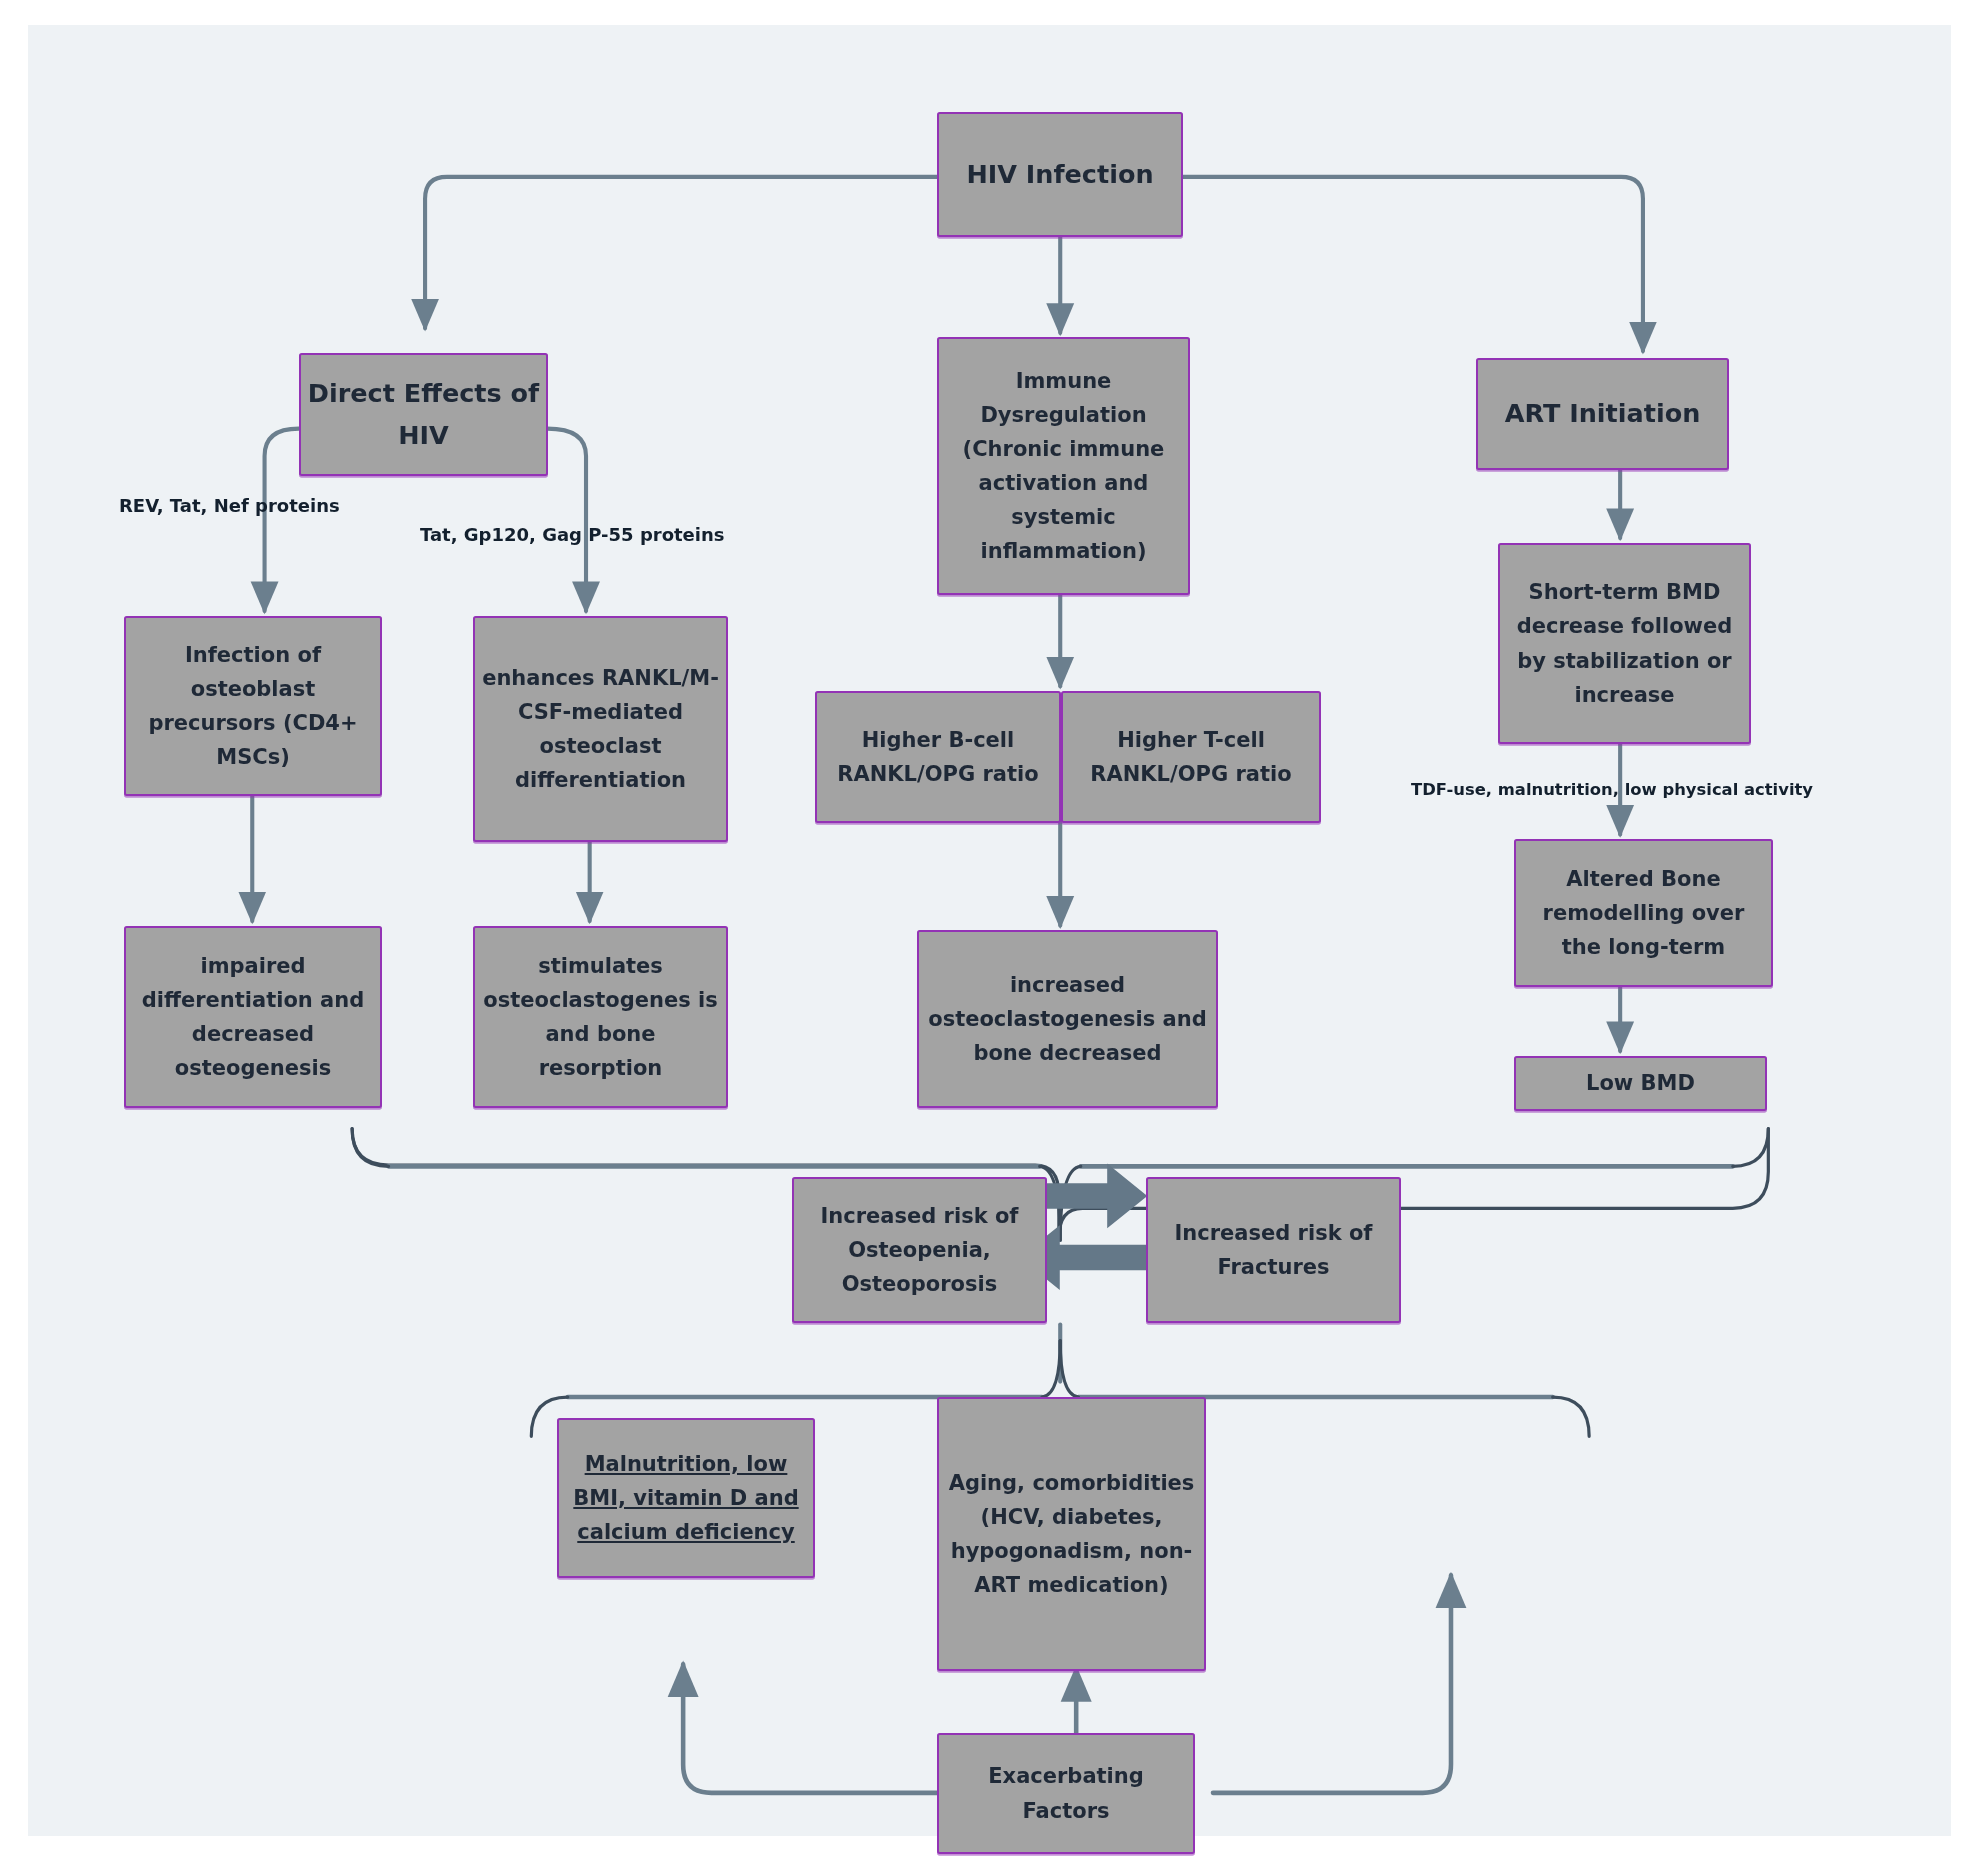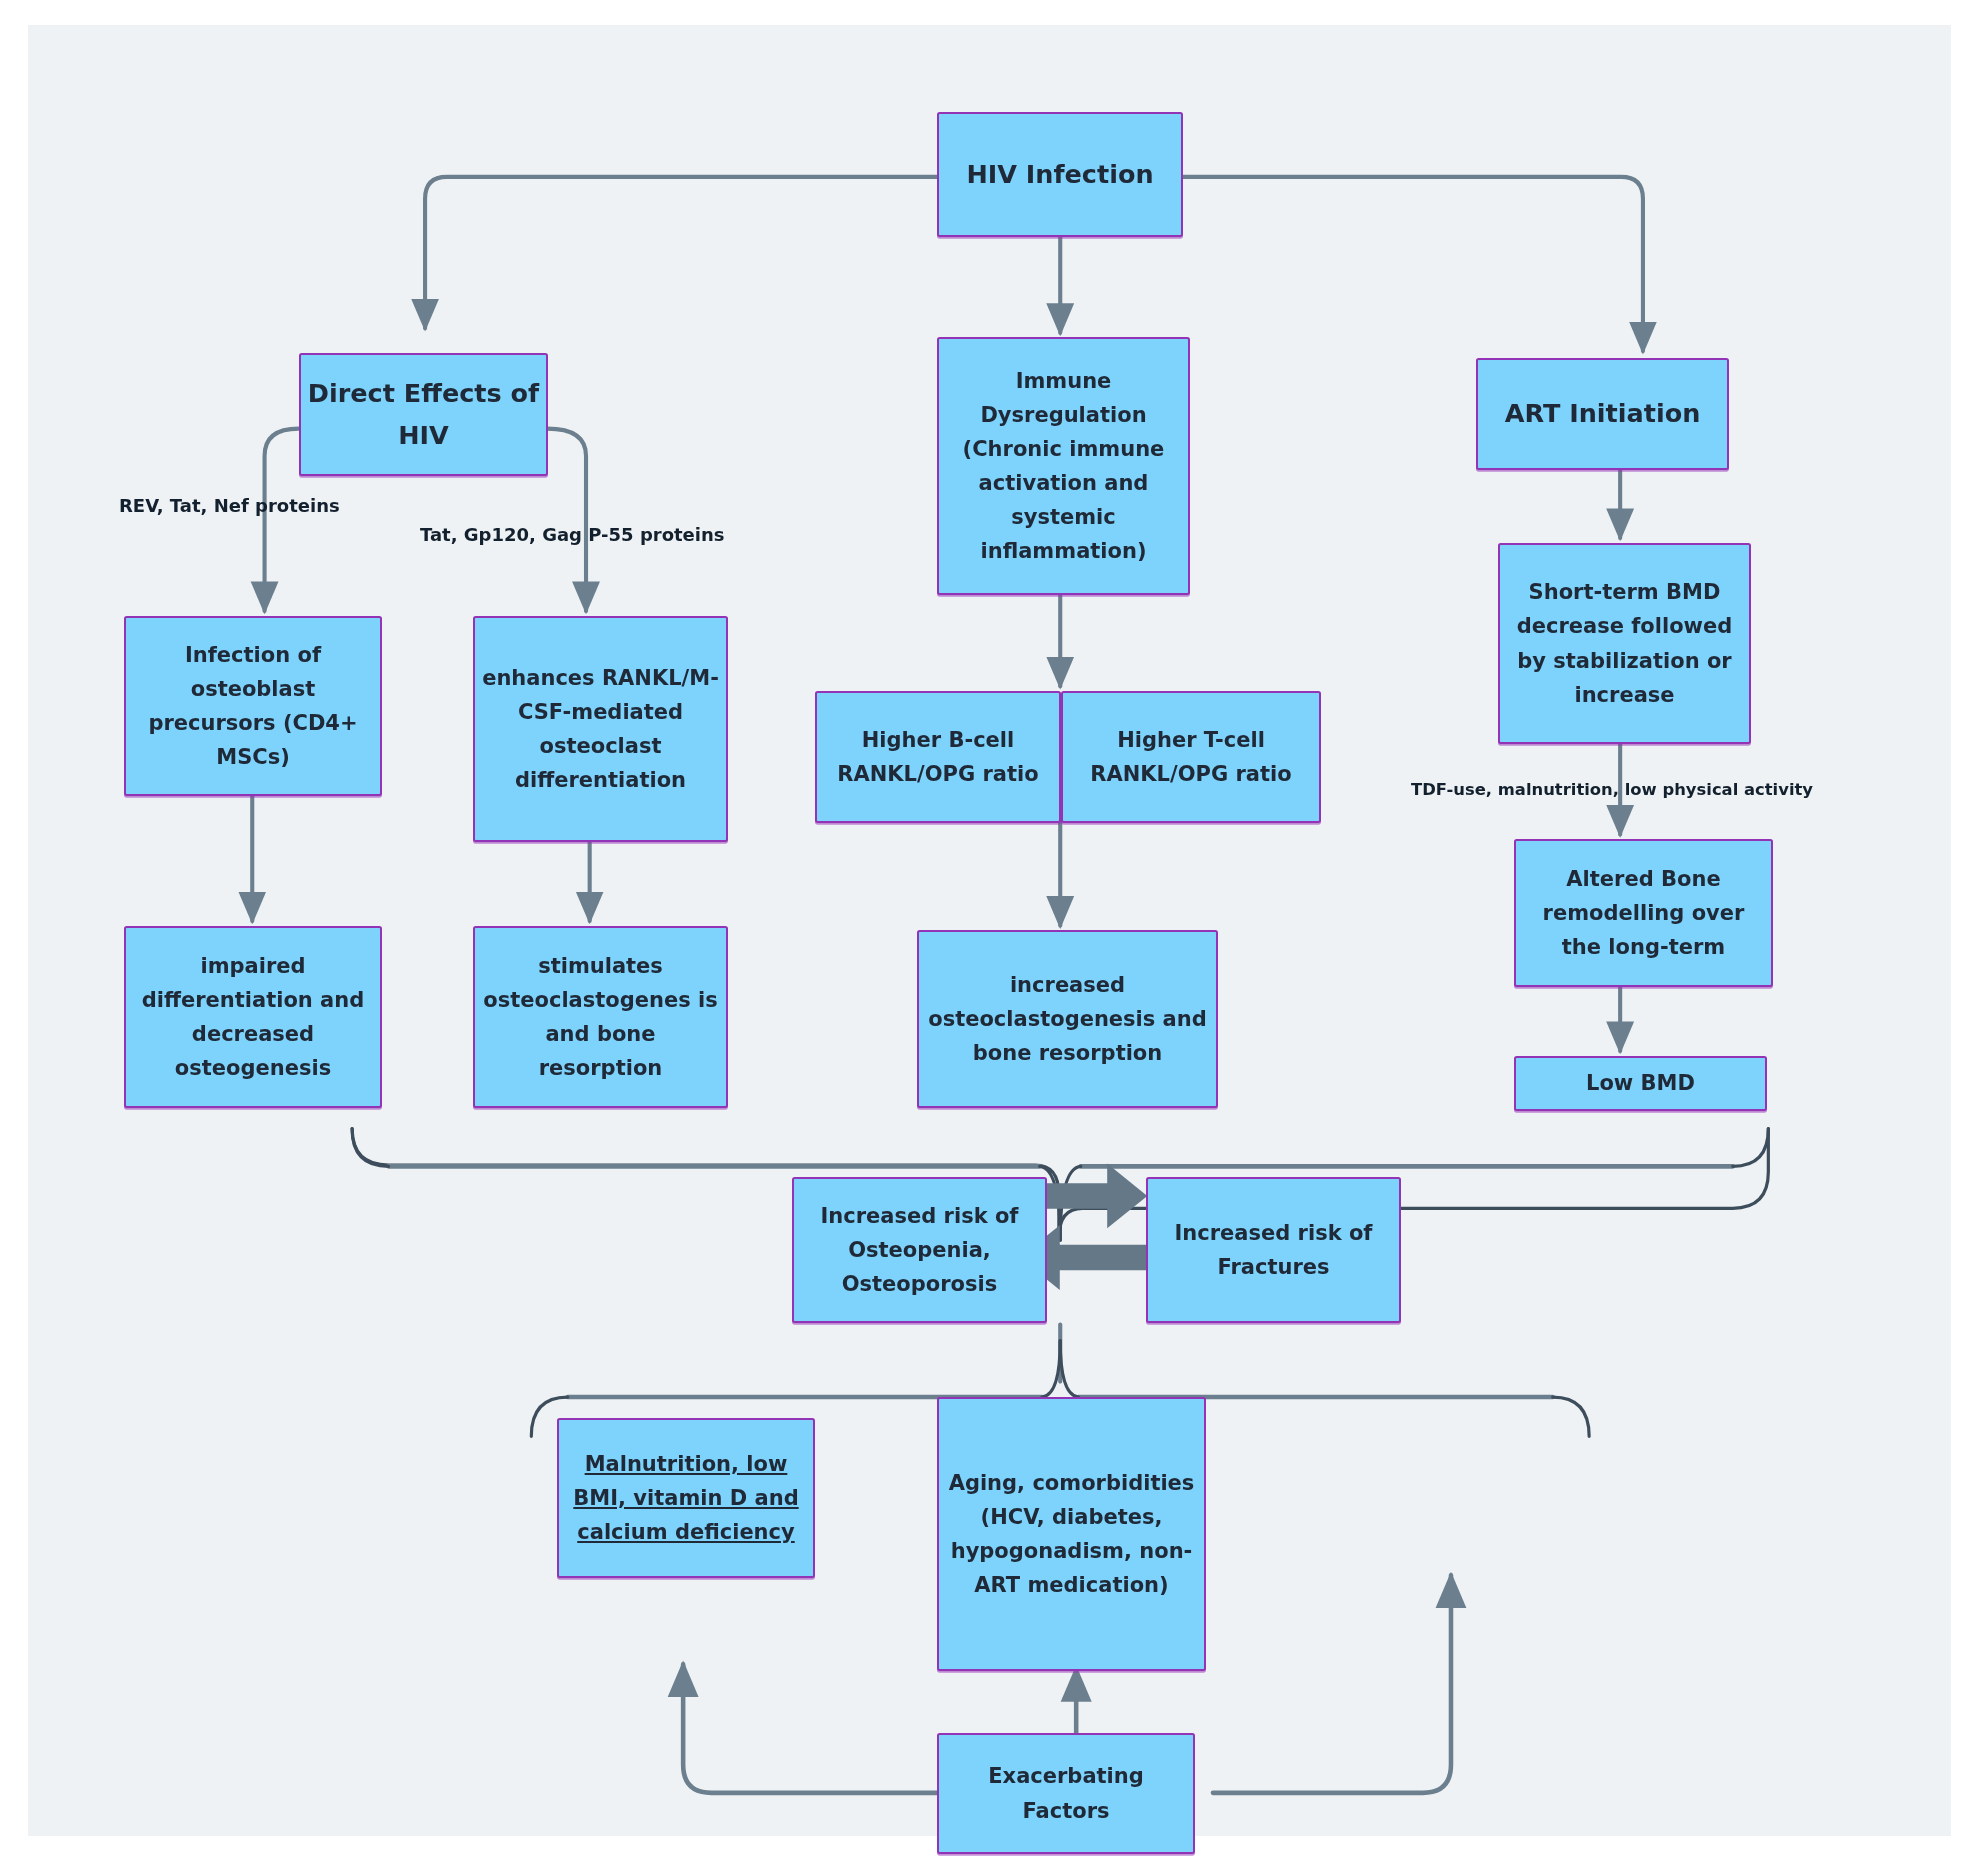--- a/index.html
+++ b/index.html
@@ -2,21 +2,21 @@
 <html style="font-size:7.3px"><head>
 <meta charset="utf-8">
 <style>
   html,body{margin:0;padding:0;background:#ffffff;}
   body{font-family:"DejaVu Sans","Liberation Sans",sans-serif;}
   #page{position:relative;width:1975px;height:1869px;background:#ffffff;overflow:hidden;}
   #canvas{position:absolute;left:28px;top:24.6px;width:1923px;height:1811px;background:#eef2f5;}
   svg.edges{position:absolute;left:0;top:0;width:1975px;height:1869px;pointer-events:none;}
   .node{
     position:absolute;
-    background:#7dd3fc;
+    background:#a3a3a3;
     border:2.3px solid #9333b5;
     border-radius:2.7px;
     box-sizing:border-box;
     display:flex;
     align-items:center;
     justify-content:center;
     text-align:center;
     color:#1f2937;
     font-weight:bold;
     line-height:1.62;
@@ -161,21 +161,21 @@
 
   <div class="node mid-node" style="left:124px;top:926px;width:258px;height:182px;">
     <span>impaired differentiation and decreased osteogenesis</span>
   </div>
 
   <div class="node mid-node" style="left:473px;top:926px;width:255px;height:182px;">
     <span>stimulates osteoclastogenes is and bone resorption</span>
   </div>
 
   <div class="node mid-node" style="left:917px;top:930px;width:301px;height:178px;">
-    <span>increased osteoclastogenesis and bone resorption</span>
+    <span>increased osteoclastogenesis and bone decreased</span>
   </div>
 
   <div class="node mid-node" style="left:1514px;top:839px;width:259px;height:148px;">
     <span>Altered Bone remodelling over the long-term</span>
   </div>
 
   <div class="node mid-node" style="left:1514px;top:1056px;width:253px;height:55px;">
     <span>Low BMD</span>
   </div>
 

